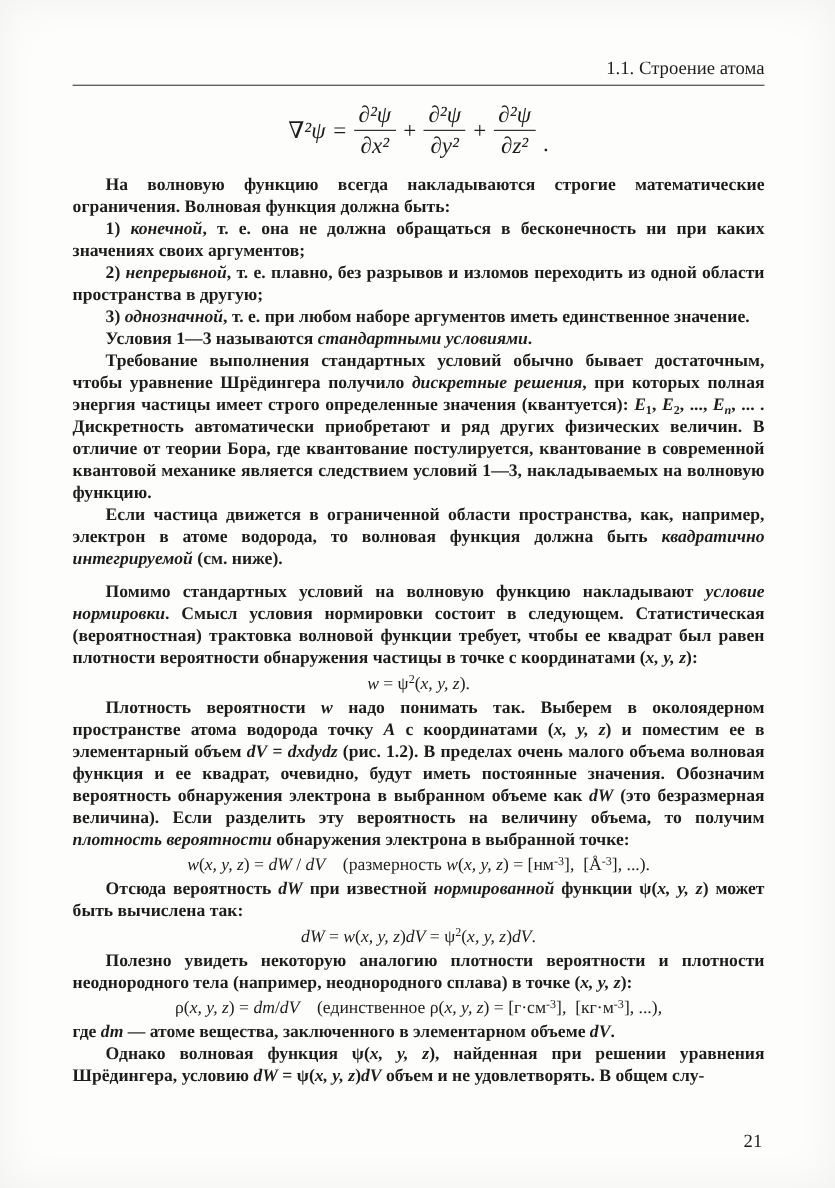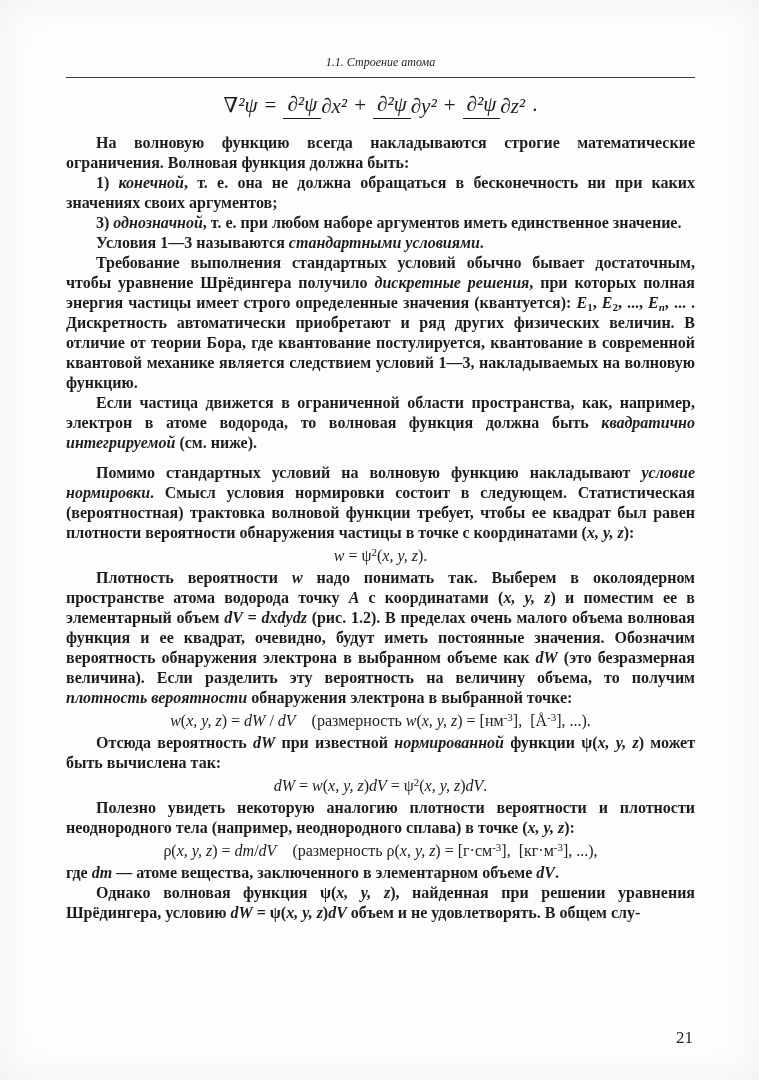--- a/index.html
+++ b/index.html
@@ -14,43 +14,42 @@
     color: #1d1d1d;
     box-shadow: inset 0 0 40px rgba(0,0,0,0.05);
   }
   .content {
     position: absolute;
     left: 66px;
     top: 52px;
     width: 629px;
   }
   .running-head {
-    text-align: center;
-    font-style: italic;
-    font-size: 12px;
+    text-align: right;
+    font-size: 17px;
     line-height: 20px;
     padding-bottom: 5px;
   }
   .head-rule {
     border: none;
     border-top: 1.3px solid #3c3c3c;
     margin: 0 0 14px 0;
   }
   .display-formula {
     display: flex;
     justify-content: center;
     align-items: center;
     gap: 7px;
     font-size: 21px;
     font-style: italic;
     margin: 4px 0 14px 0;
   }
   .frac {
     display: inline-flex;
-    flex-direction: row;
+    flex-direction: column;
     align-items: center;
     line-height: 1.2;
     text-align: center;
   }
   .frac .num { border-bottom: 1.2px solid #1d1d1d; padding: 0 4px 1px 4px; }
   .frac .den { padding-top: 1px; }
   .f-op { font-style: normal; }
   .f-end { font-style: normal; align-self: flex-end; padding-bottom: 2px; }
   .para {
     margin: 0;
@@ -102,32 +101,33 @@
       <span class="frac">
         <span class="num">∂²ψ</span>
         <span class="den">∂z²</span>
       </span>
       <span class="f-end">.</span>
     </div>
 
     <div>
         <p class="para indent"><span>На волновую функцию всегда накладываются строгие математические ограничения. Волновая функция должна быть:</span></p>
         <p class="para indent"><span>1) </span><span class="it">конечной</span><span>, т. е. она не должна обращаться в бесконечность ни при каких значениях своих аргументов;</span></p>
+        <p class="para indent"><span>2) </span><span class="it">непрерывной</span><span>, т. е. плавно, без разрывов и изломов переходить из одной области пространства в другую;</span></p>
         <p class="para indent"><span>3) </span><span class="it">однозначной</span><span>, т. е. при любом наборе аргументов иметь единственное значение.</span></p>
         <p class="para indent"><span>Условия 1—3 называются </span><span class="it">стандартными условиями</span><span>.</span></p>
         <p class="para indent"><span>Требование выполнения стандартных условий обычно бывает достаточным, чтобы уравнение Шрёдингера получило </span><span class="it">дискретные решения</span><span>, при которых полная энергия частицы имеет строго определенные значения (квантуется): </span><span class="it">E</span><span class="sub">1</span><span>, </span><span class="it">E</span><span class="sub">2</span><span>, ..., </span><span class="it">E</span><span class="sub it">n</span><span>, ... . Дискретность автоматически приобретают и ряд других физических величин. В отличие от теории Бора, где квантование постулируется, квантование в современной квантовой механике является следствием условий 1—3, накладываемых на волновую функцию.</span></p>
         <p class="para indent"><span>Если частица движется в ограниченной области пространства, как, например, электрон в атоме водорода, то волновая функция должна быть </span><span class="it">квадратично интегрируемой</span><span> (см. ниже).</span></p>
         <p class="para indent spaced"><span>Помимо стандартных условий на волновую функцию накладывают </span><span class="it">условие нормировки</span><span>. Смысл условия нормировки состоит в следующем. Статистическая (вероятностная) трактовка волновой функции требует, чтобы ее квадрат был равен плотности вероятности обнаружения частицы в точке с координатами (</span><span class="it">x, y, z</span><span>):</span></p>
         <p class="fline"><span class="it">w</span><span> = ψ</span><span class="sup">2</span><span>(</span><span class="it">x, y, z</span><span>).</span></p>
         <p class="para indent"><span>Плотность вероятности </span><span class="it">w</span><span> надо понимать так. Выберем в околоядерном пространстве атома водорода точку </span><span class="it">A</span><span> с координатами (</span><span class="it">x, y, z</span><span>) и поместим ее в элементарный объем  </span><span class="it">dV</span><span> = </span><span class="it">dxdydz</span><span> (рис. 1.2). В пределах очень малого объема волновая функция и ее квадрат, очевидно, будут иметь постоянные значения. Обозначим вероятность обнаружения электрона в выбранном объеме как </span><span class="it">dW</span><span> (это безразмерная величина). Если разделить эту вероятность на величину объема, то получим </span><span class="it">плотность вероятности</span><span> обнаружения электрона в выбранной точке:</span></p>
         <p class="fline"><span class="it">w</span><span>(</span><span class="it">x, y, z</span><span>) = </span><span class="it">dW</span><span> / </span><span class="it">dV</span><span> (размерность </span><span class="it">w</span><span>(</span><span class="it">x, y, z</span><span>) = [нм</span><span class="sup">-3</span><span>],&nbsp; [Å</span><span class="sup">-3</span><span>], ...).</span></p>
         <p class="para indent"><span>Отсюда вероятность </span><span class="it">dW</span><span>  при известной </span><span class="it">нормированной</span><span> функции ψ(</span><span class="it">x, y, z</span><span>) может быть вычислена так:</span></p>
         <p class="fline"><span class="it">dW</span><span> = </span><span class="it">w</span><span>(</span><span class="it">x, y, z</span><span>)</span><span class="it">dV</span><span> = ψ</span><span class="sup">2</span><span>(</span><span class="it">x, y, z</span><span>)</span><span class="it">dV</span><span>.</span></p>
         <p class="para indent"><span>Полезно увидеть некоторую аналогию плотности вероятности и плотности неоднородного тела (например, неоднородного сплава) в точке (</span><span class="it">x, y, z</span><span>):</span></p>
-        <p class="fline"><span>ρ(</span><span class="it">x, y, z</span><span>) = </span><span class="it">dm</span><span>/</span><span class="it">dV</span><span> (размерность ρ(</span><span class="it">x, y, z</span><span>) = [г·см</span><span class="sup">-3</span><span>],&nbsp; [кг·м</span><span class="sup">-3</span><span>], ...),</span></p>
+        <p class="fline"><span>ρ(</span><span class="it">x, y, z</span><span>) = </span><span class="it">dm</span><span>/</span><span class="it">dV</span><span> (единственное ρ(</span><span class="it">x, y, z</span><span>) = [г·см</span><span class="sup">-3</span><span>],&nbsp; [кг·м</span><span class="sup">-3</span><span>], ...),</span></p>
         <p class="para"><span>где </span><span class="it">dm</span><span> — атоме вещества, заключенного в элементарном объеме </span><span class="it">dV</span><span>.</span></p>
         <p class="para indent"><span>Однако волновая функция ψ(</span><span class="it">x, y, z</span><span>), найденная при решении уравнения Шрёдингера, условию </span><span class="it">dW</span><span> = ψ(</span><span class="it">x, y, z</span><span>)</span><span class="it">dV</span><span> объем и не удовлетворять. В общем слу-</span></p>
       </div>
 
   </div>
 
   <div class="page-number">21</div>
 </div>
 
 </body></html>

